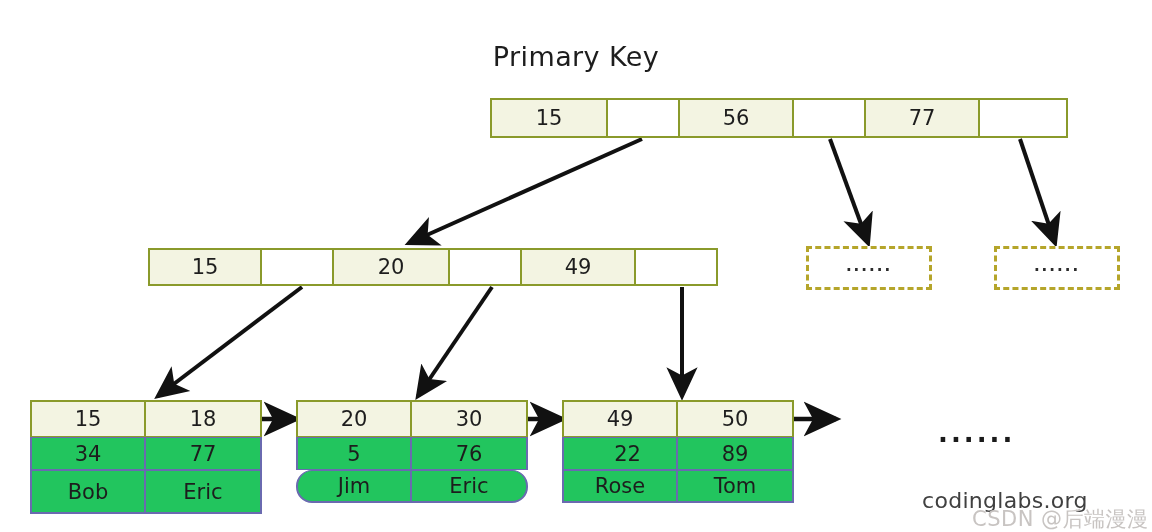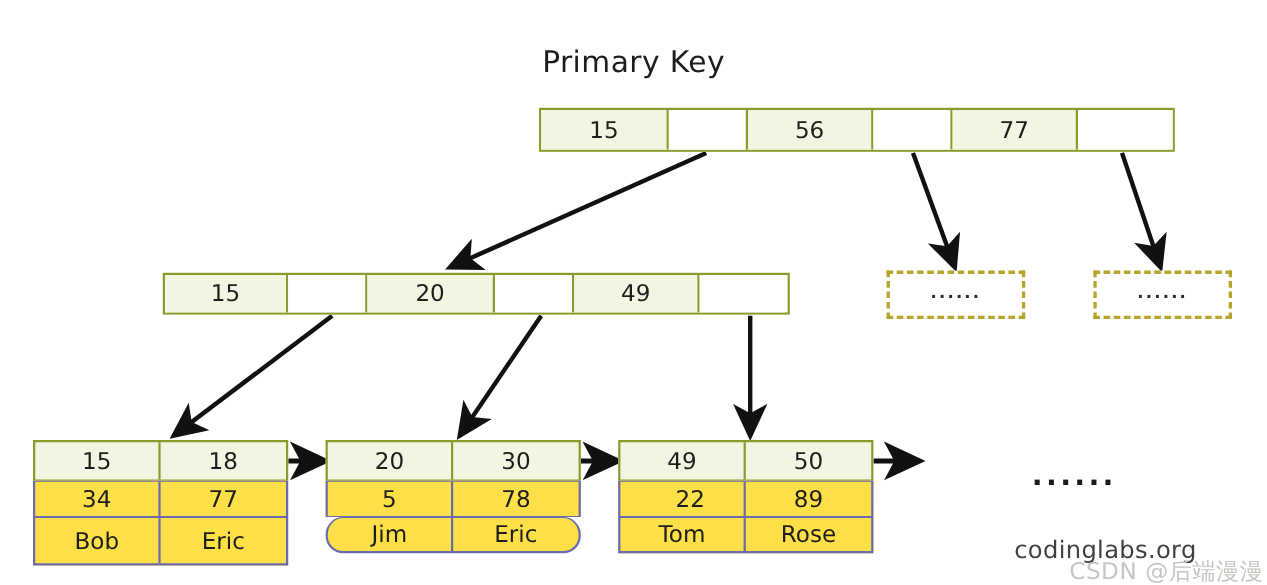--- a/index.html
+++ b/index.html
@@ -58,21 +58,21 @@
     box-sizing:border-box;
   }
   .leafrow.keys{
     border:2px solid #8a9a2b;
     border-bottom:1px solid #8a9a2b;
     background:#f3f4e2;
   }
   .leafrow.data{
     border:2px solid #6a6ab0;
     border-top:1px solid #6a6ab0;
-    background:#fde047;
+    background:#22c55e;
   }
   .leafrow.data.mid{border-bottom:1px solid #6a6ab0;}
   .leafcell{
     box-sizing:border-box;
     display:flex;
     align-items:center;
     justify-content:center;
     font-size:21px;
     color:#1d1d1d;
   }
@@ -192,40 +192,40 @@
     </div>
   </div>
 
   <div class="leaf" style="left:296px;top:400px;width:232px;">
     <div class="leafrow keys" style="height:37px;">
       <div class="leafcell" style="width:50%;height:100%;">20</div>
       <div class="leafcell" style="width:50%;height:100%;">30</div>
     </div>
     <div class="leafrow data mid" style="height:33px;">
       <div class="leafcell" style="width:50%;height:100%;">5</div>
-      <div class="leafcell" style="width:50%;height:100%;">78</div>
+      <div class="leafcell" style="width:50%;height:100%;">76</div>
     </div>
     <div class="leafrow data" style="height:33px;border-radius:16px;">
       <div class="leafcell" style="width:50%;height:100%;">Jim</div>
       <div class="leafcell" style="width:50%;height:100%;">Eric</div>
     </div>
   </div>
 
   <div class="leaf" style="left:562px;top:400px;width:232px;">
     <div class="leafrow keys" style="height:37px;">
       <div class="leafcell" style="width:50%;height:100%;">49</div>
       <div class="leafcell" style="width:50%;height:100%;">50</div>
     </div>
     <div class="leafrow data mid" style="height:33px;">
       <div class="leafcell" style="width:50%;height:100%;padding-left:15px;">22</div>
       <div class="leafcell" style="width:50%;height:100%;">89</div>
     </div>
     <div class="leafrow data" style="height:33px;">
+      <div class="leafcell" style="width:50%;height:100%;">Rose</div>
       <div class="leafcell" style="width:50%;height:100%;">Tom</div>
-      <div class="leafcell" style="width:50%;height:100%;">Rose</div>
     </div>
   </div>
 
   <div class="dashbox" style="left:806px;top:246px;width:126px;height:44px;">
     <span class="dots">......</span>
   </div>
   <div class="dashbox" style="left:994px;top:246px;width:126px;height:44px;">
     <span class="dots">......</span>
   </div>
 

